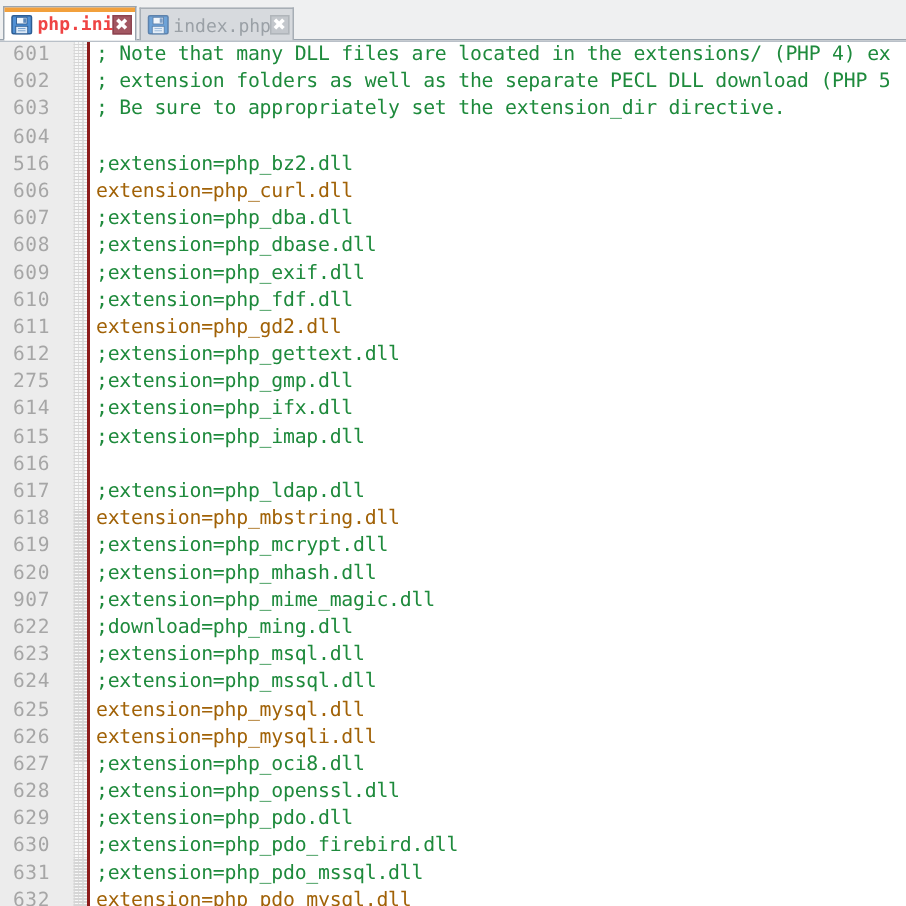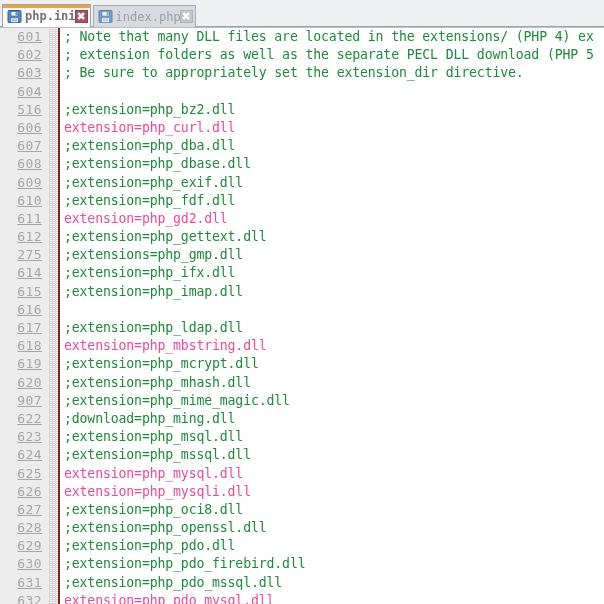--- a/index.html
+++ b/index.html
@@ -95,21 +95,21 @@
     position: relative;
     z-index: 4;
   }
   .tab-label {
     position: relative;
     z-index: 4;
     letter-spacing: 0px;
     padding-right: 1px;
   }
   .tab.active .tab-label {
-    color: #737373;
+    color: #ef4444;
     font-weight: bold;
   }
   .tab.inactive .tab-label {
     color: #9aa0a6;
   }
   .tab-close {
     position: relative;
     z-index: 5;
     width: 13px;
     height: 13px;
@@ -181,43 +181,42 @@
     position: relative;
     height: 18.2px;
     line-height: 18.2px;
     white-space: nowrap;
   }
   .lineno {
     position: absolute;
     left: 0;
     top: 0;
     width: 42px;
-    text-align: right;
+    text-align: center;
     color: #a6a6a6;
     font-family: "DejaVu Sans Mono", monospace;
     font-size: 13px;
     line-height: 18.2px;
     letter-spacing: 0.4px;
-    text-decoration: underline;
   }
   .code {
     position: absolute;
     left: 64px;
     top: 0;
     font-family: "DejaVu Sans Mono", monospace;
     font-size: 13.2px;
     line-height: 18.2px;
     letter-spacing: -0.15px;
     white-space: pre;
   }
   .code.comment {
     color: #1e8a3c;
   }
   .code.code-active {
-    color: #ec4899;
+    color: #a16207;
   }
 </style>
 </head>
 <body>
 
 <div id="app">
 
   <div class="tabbar">
 
     <div class="tab active">
@@ -300,21 +299,21 @@
         <div class="row">
           <div class="lineno">611</div>
           <div class="code code-active">extension=php_gd2.dll</div>
         </div>
         <div class="row">
           <div class="lineno">612</div>
           <div class="code comment">;extension=php_gettext.dll</div>
         </div>
         <div class="row">
           <div class="lineno">275</div>
-          <div class="code comment">;extensions=php_gmp.dll</div>
+          <div class="code comment">;extension=php_gmp.dll</div>
         </div>
         <div class="row">
           <div class="lineno">614</div>
           <div class="code comment">;extension=php_ifx.dll</div>
         </div>
         <div class="row">
           <div class="lineno">615</div>
           <div class="code comment">;extension=php_imap.dll</div>
         </div>
         <div class="row">

